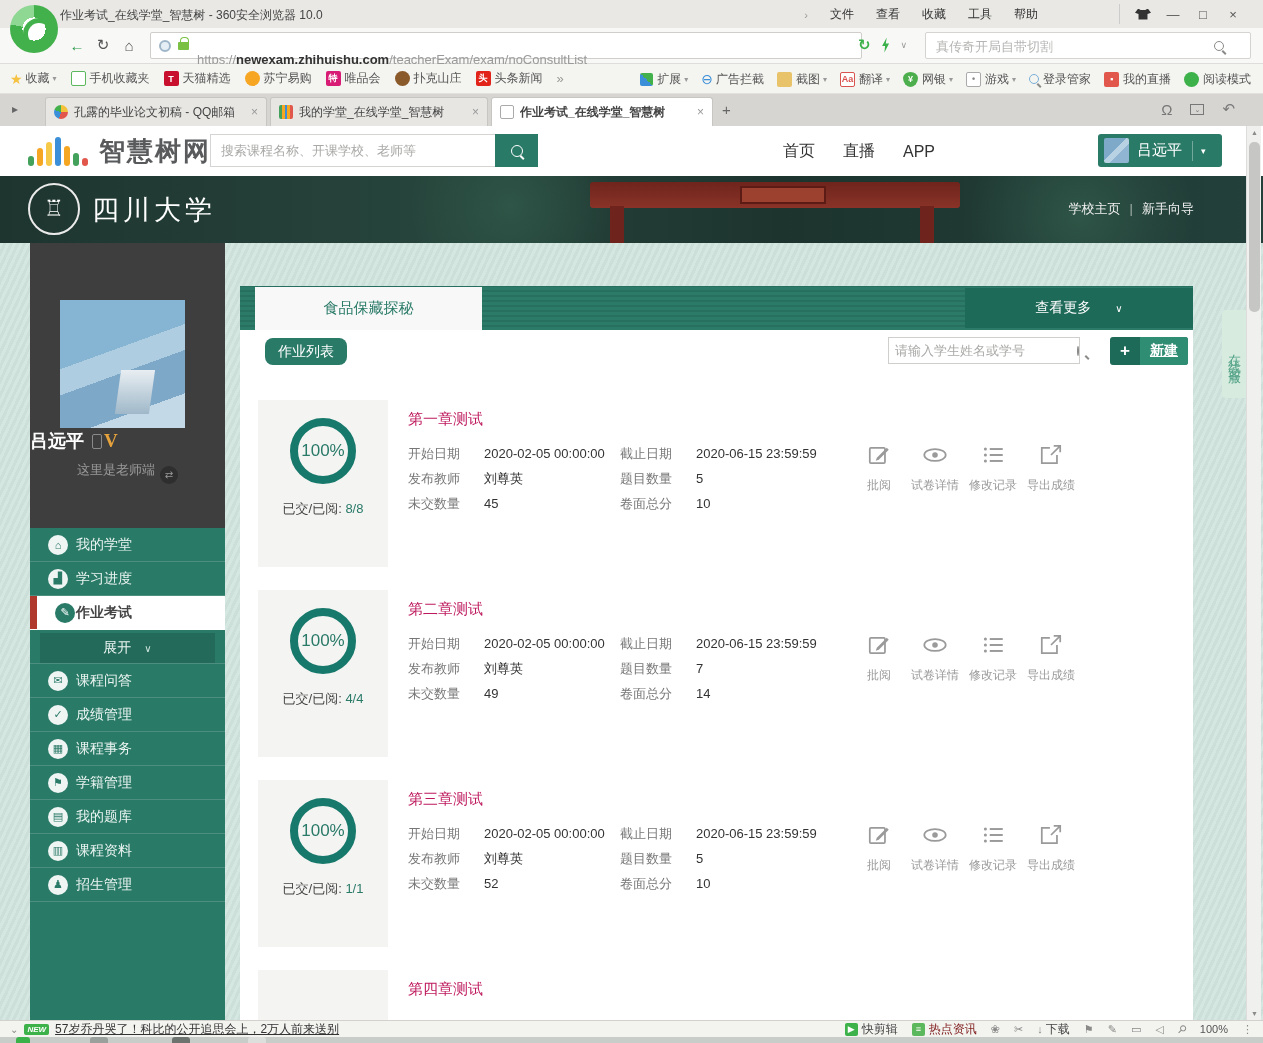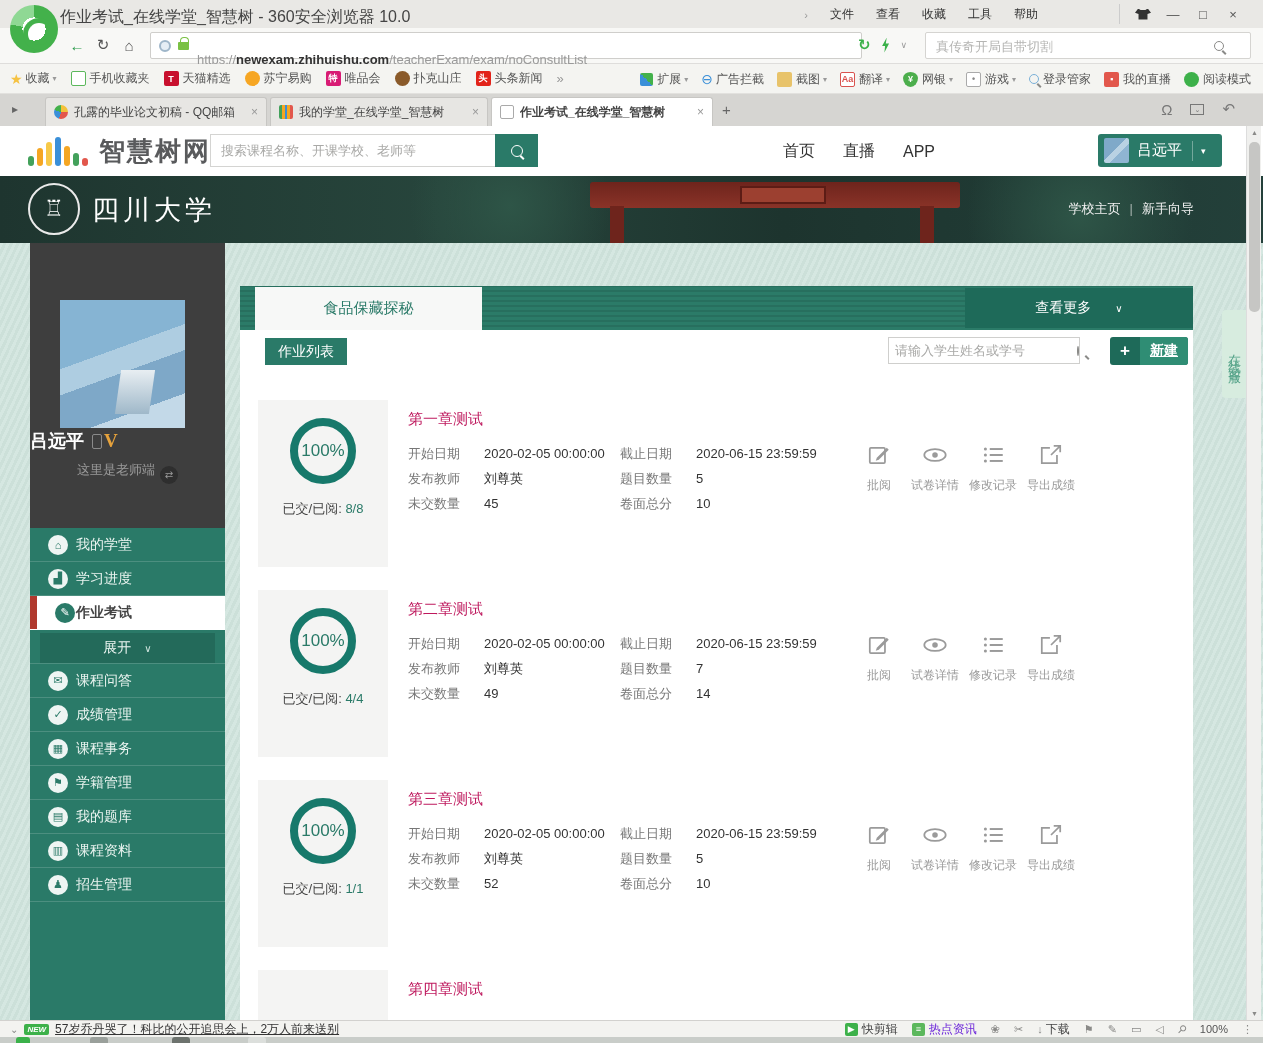--- a/index.html
+++ b/index.html
@@ -4,21 +4,21 @@
 <style>
   html,body{margin:0;padding:0;background:#888;}
   *{box-sizing:border-box;font-family:"Liberation Sans","DejaVu Sans",sans-serif;}
   #screen{position:relative;width:1263px;height:1043px;background:#fff;overflow:hidden;margin:0 auto;}
   .abs{position:absolute;}
   .r{display:flex;align-items:center;}
   .ic{display:inline-flex;align-items:center;justify-content:center;}
 
   
   #titlebar{top:0;left:0;width:1263px;height:28px;background:#e9e8e5;}
-  #titlebar .title{position:absolute;left:60px;top:7px;font-size:16px;color:#444;}
+  #titlebar .title{position:absolute;left:60px;top:7px;font-size:12px;color:#444;}
   .menuitem{font-size:12px;color:#333;margin-left:22px;cursor:default;}
   .winctl{width:30px;height:20px;font-size:13px;color:#555;display:inline-flex;align-items:center;justify-content:center;}
   .shirt{width:16px;height:11px;background:#333;clip-path:polygon(20% 0,35% 14%,65% 14%,80% 0,100% 38%,78% 50%,78% 100%,22% 100%,22% 50%,0 38%);}
   #logo360{left:10px;top:5px;width:48px;height:48px;border-radius:50%;background:
      radial-gradient(circle at 50% 50%, #fff 0 34%, transparent 34%),
      conic-gradient(#43b14b 0 78%, #8fd894 78% 100%);z-index:40;}
   #logo360:after{content:"";position:absolute;left:13px;top:13px;width:22px;height:22px;border-radius:50%;border:5px solid #43b14b;border-right-color:transparent;}
 
   #urlrow{top:28px;left:0;width:1263px;height:36px;background:#f8f8f6;border-bottom:1px solid #dedddb;}
   .navbtn{width:26px;height:26px;font-size:15px;color:#555;border-radius:3px;}
@@ -99,21 +99,21 @@
   .mi.active .cir{left:25px;background:#2a7a68;color:#fff;}
   #expandbtn{position:absolute;left:10px;top:390px;width:175px;height:30px;background:#236a5a;color:#eaf4f0;font-size:14px;display:flex;align-items:center;justify-content:center;cursor:pointer;}
   #expandbtn .caret{color:#cfe5de;font-size:10px;}
 
   
   #mainpanel{position:absolute;left:240px;top:43px;width:953px;height:734px;}
   #band{position:absolute;left:0;top:0;width:953px;height:44px;background:repeating-linear-gradient(0deg,#2b7b68 0 3px,#276f5e 3px 5px);}
   #coursetab{position:absolute;left:15px;top:1px;width:227px;height:43px;background:#f7f8f7;color:#2a7a68;font-size:15px;display:flex;align-items:center;justify-content:center;}
   #viewmore{position:absolute;left:725px;top:2px;width:228px;height:40px;background:#1e6a59;color:#fff;font-size:14px;display:flex;align-items:center;justify-content:center;cursor:pointer;}
   #whitearea{position:absolute;left:0;top:44px;width:953px;height:690px;background:#fff;overflow:hidden;}
-  #listbtn{position:absolute;left:25px;top:8px;height:27px;padding:0 13px;background:#2a7a68;color:#fff;font-size:14px;display:flex;align-items:center;border-radius:0;cursor:pointer;font-family:Liberation Serif, serif;}
+  #listbtn{position:absolute;left:25px;top:8px;height:27px;padding:0 13px;background:#2a7a68;color:#fff;font-size:14px;display:flex;align-items:center;border-radius:8px;cursor:pointer;font-family:Liberation Serif, serif;}
   #stusearch{position:absolute;left:648px;top:7px;width:192px;height:27px;border:1px solid #cfcfcd;background:#fff;display:flex;align-items:center;}
   #stusearch input{flex:1;border:none;outline:none;font-size:13px;padding:0 6px;color:#333;}
   #stusearch input::placeholder{color:#a9a9a7;}
   #newbtn{position:absolute;left:870px;top:7px;width:78px;height:28px;background:#1e6a59;border-radius:3px;display:flex;align-items:center;color:#fff;cursor:pointer;overflow:hidden;}
   #newbtn .plus{width:30px;text-align:center;font-size:17px;font-weight:bold;}
   #newbtn .lbl{flex:1;height:100%;background:#2f8d74;display:flex;align-items:center;justify-content:center;font-size:14px;font-weight:bold;text-decoration:underline;}
 
   .card{position:absolute;left:0;width:953px;height:190px;display:flex;}
   .graybox{margin-left:18px;width:130px;height:167px;background:#f4f4f3;display:flex;flex-direction:column;align-items:center;flex:0 0 130px;}
   .ring{margin-top:18px;width:66px;height:66px;border:8px solid #17796b;border-radius:50%;display:flex;align-items:center;justify-content:center;color:#2a7a68;font-size:17px;}
@@ -673,21 +673,21 @@
     <span style="color:#8a8a88;font-size:10px;">⌄</span>
     <span class="newbadge">NEW</span>
     <span id="newslink">57岁乔丹哭了！科比的公开追思会上，2万人前来送别</span>
     <span style="margin-left:auto;" class="r">
       <span class="sbic">
           <span class="greenic">▶</span>
           <span style="color:#444;font-size:12px;">快剪辑</span>
         </span>
       <span class="sbic">
           <span class="greenic" style="background:#5cb85c;">≡</span>
-          <span style="color:#6d28d9;font-size:12px;">热点资讯</span>
+          <span style="color:#7f1d1d;font-size:12px;">热点资讯</span>
         </span>
       <span class="sbic">❀</span>
       <span class="sbic">✂</span>
       <span class="sbic"><span>↓</span>&nbsp;<span style="color:#444;font-size:12px;">下载</span></span>
       <span class="sbic">⚑</span>
       <span class="sbic">✎</span>
       <span class="sbic">▭</span>
       <span class="sbic">◁</span>
       <span class="sbic" style="transform:rotate(45deg);">⚲</span>
       <span class="sbic" style="color:#555;">100%</span>

